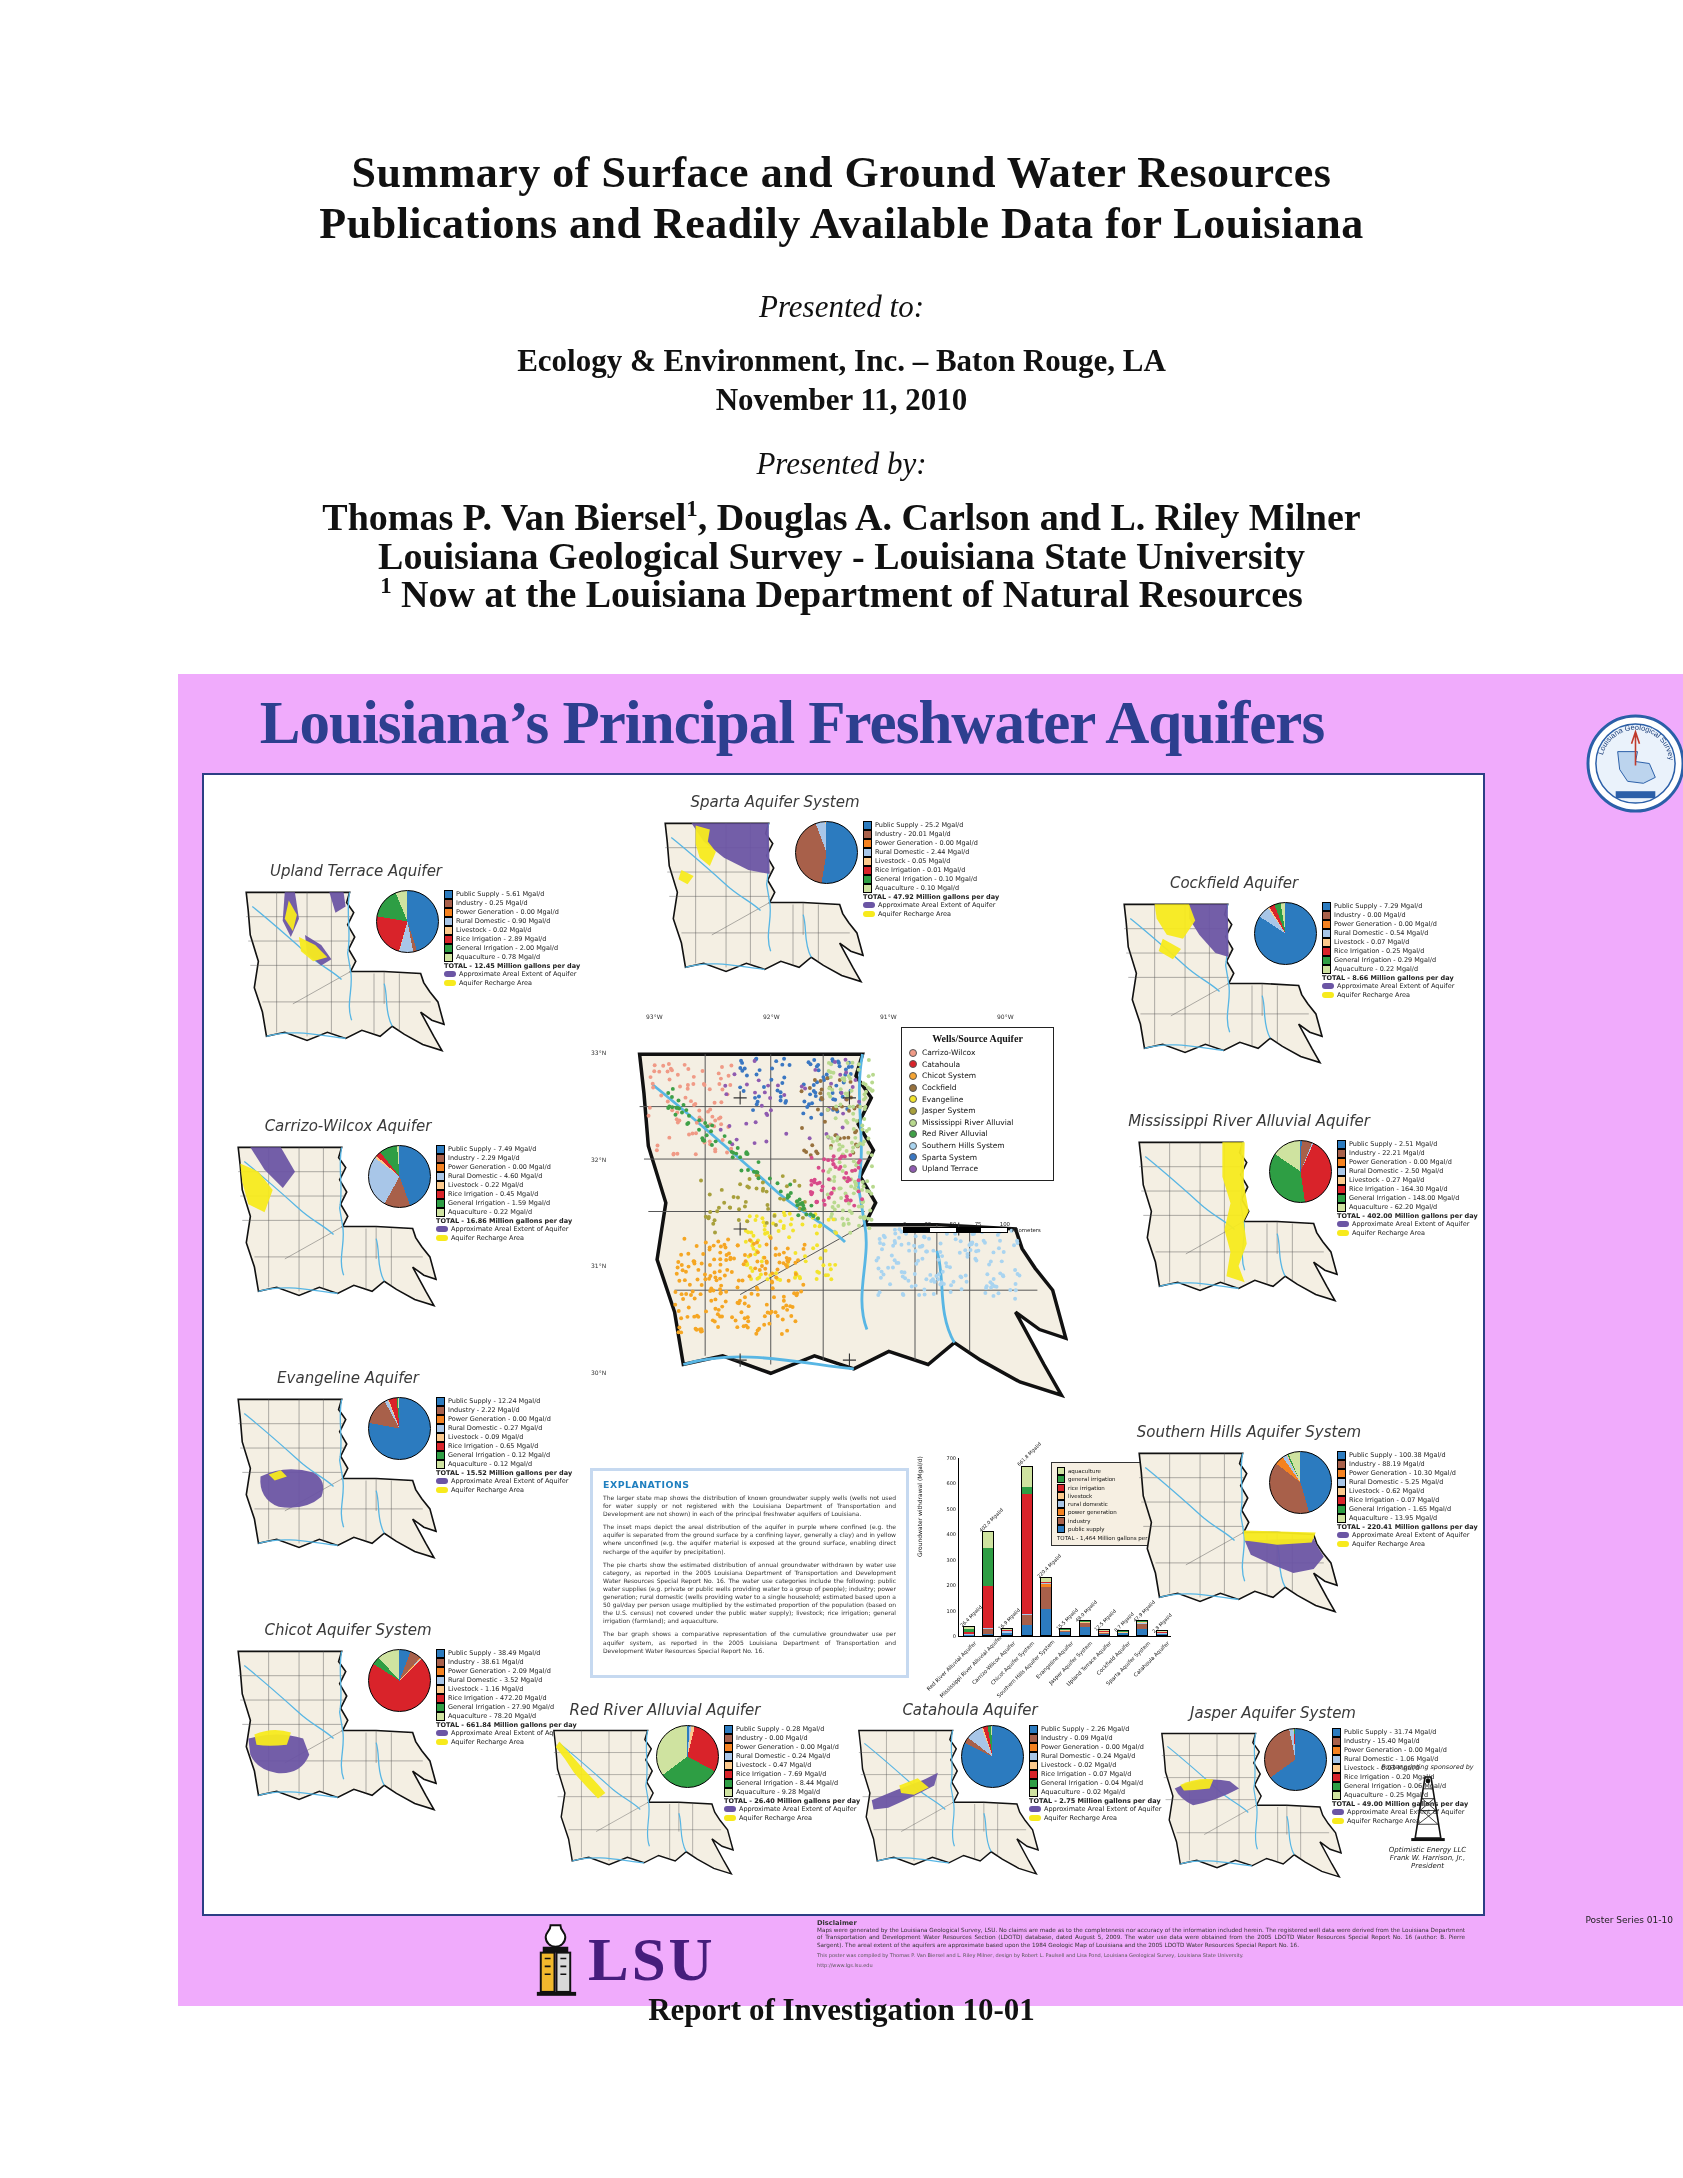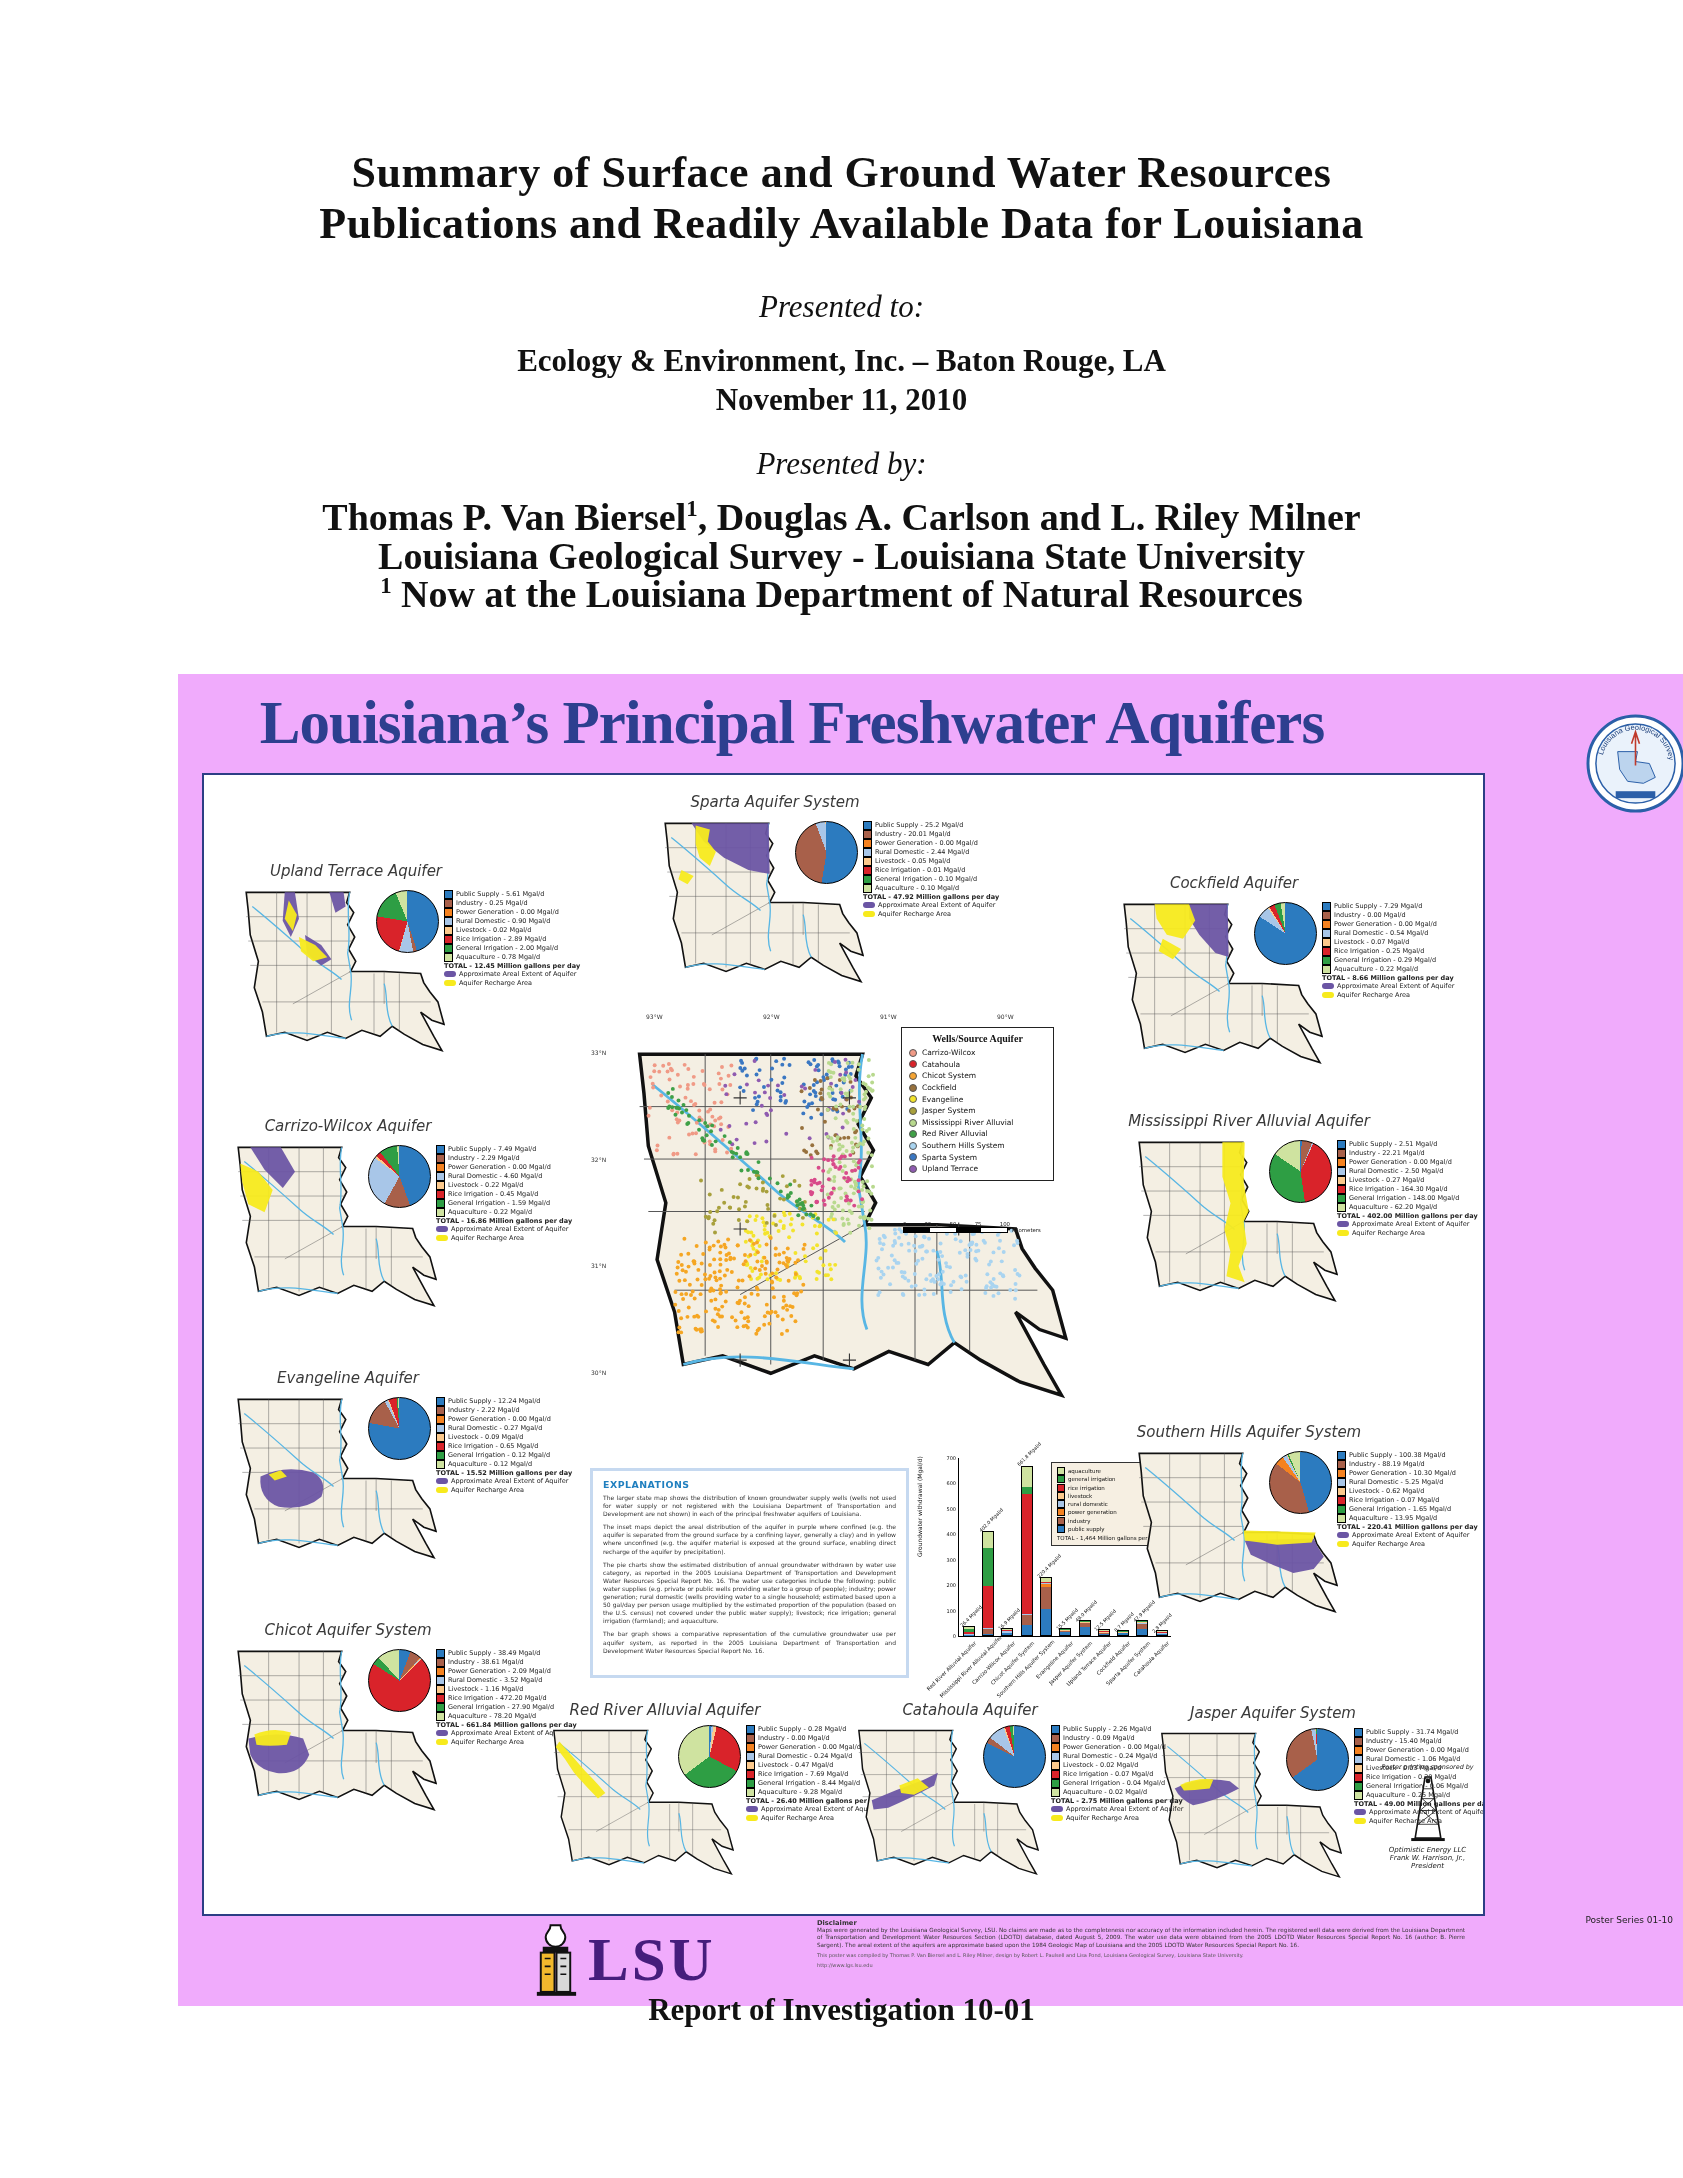--- a/index.html
+++ b/index.html
@@ -28,21 +28,21 @@
     font-family:"DejaVu Sans",sans-serif;font-style:italic;font-size:15px;color:#3a3a3a;}
   .aq-map{position:absolute;left:0;top:20px;width:213px;height:183px;}
   .aq-side{position:absolute;left:144px;top:28px;display:flex;gap:5px;align-items:flex-start;}
   .aq-pie{width:61px;height:61px;border-radius:50%;border:1px solid #000;flex:0 0 auto;}
   .aq-legend{font-family:"DejaVu Sans",sans-serif;font-size:6.5px;line-height:1.28;
     color:#222;width:149px;}
   .lg-row{display:flex;align-items:center;gap:3px;white-space:nowrap;}
   .lg-sw{width:7px;height:7px;border:0.7px solid #000;flex:0 0 auto;}
   .lg-blob{width:12px;height:6px;border-radius:3px;flex:0 0 auto;}
   .aq-panel.sm .aq-map{width:193px;height:166px;}
-  .aq-panel.sm .aq-side{left:137px;top:24px;}
+  .aq-panel.sm .aq-side{left:115px;top:24px;}
   
   .cmap{left:391px;top:236px;width:487px;height:440px;position:absolute;}
   .cmap svg.big{position:absolute;left:14px;top:14px;width:459px;height:408px;}
   .cmap-legend{position:absolute;right:28px;top:16px;width:137px;background:#fff;
     border:1.4px solid #222;padding:5px 7px;font-family:"DejaVu Sans",sans-serif;}
   .cmap-legend .t{font-family:"Liberation Serif",serif;font-weight:bold;font-size:10px;
     text-align:center;margin-bottom:3px;}
   .cmap-row{display:flex;align-items:center;gap:5px;font-size:7.5px;line-height:1.55;}
   .cmap-dot{width:6px;height:6px;border-radius:50%;border:0.6px solid #555;flex:0 0 auto;}
   .scalebar{position:absolute;right:30px;top:210px;width:149px;

